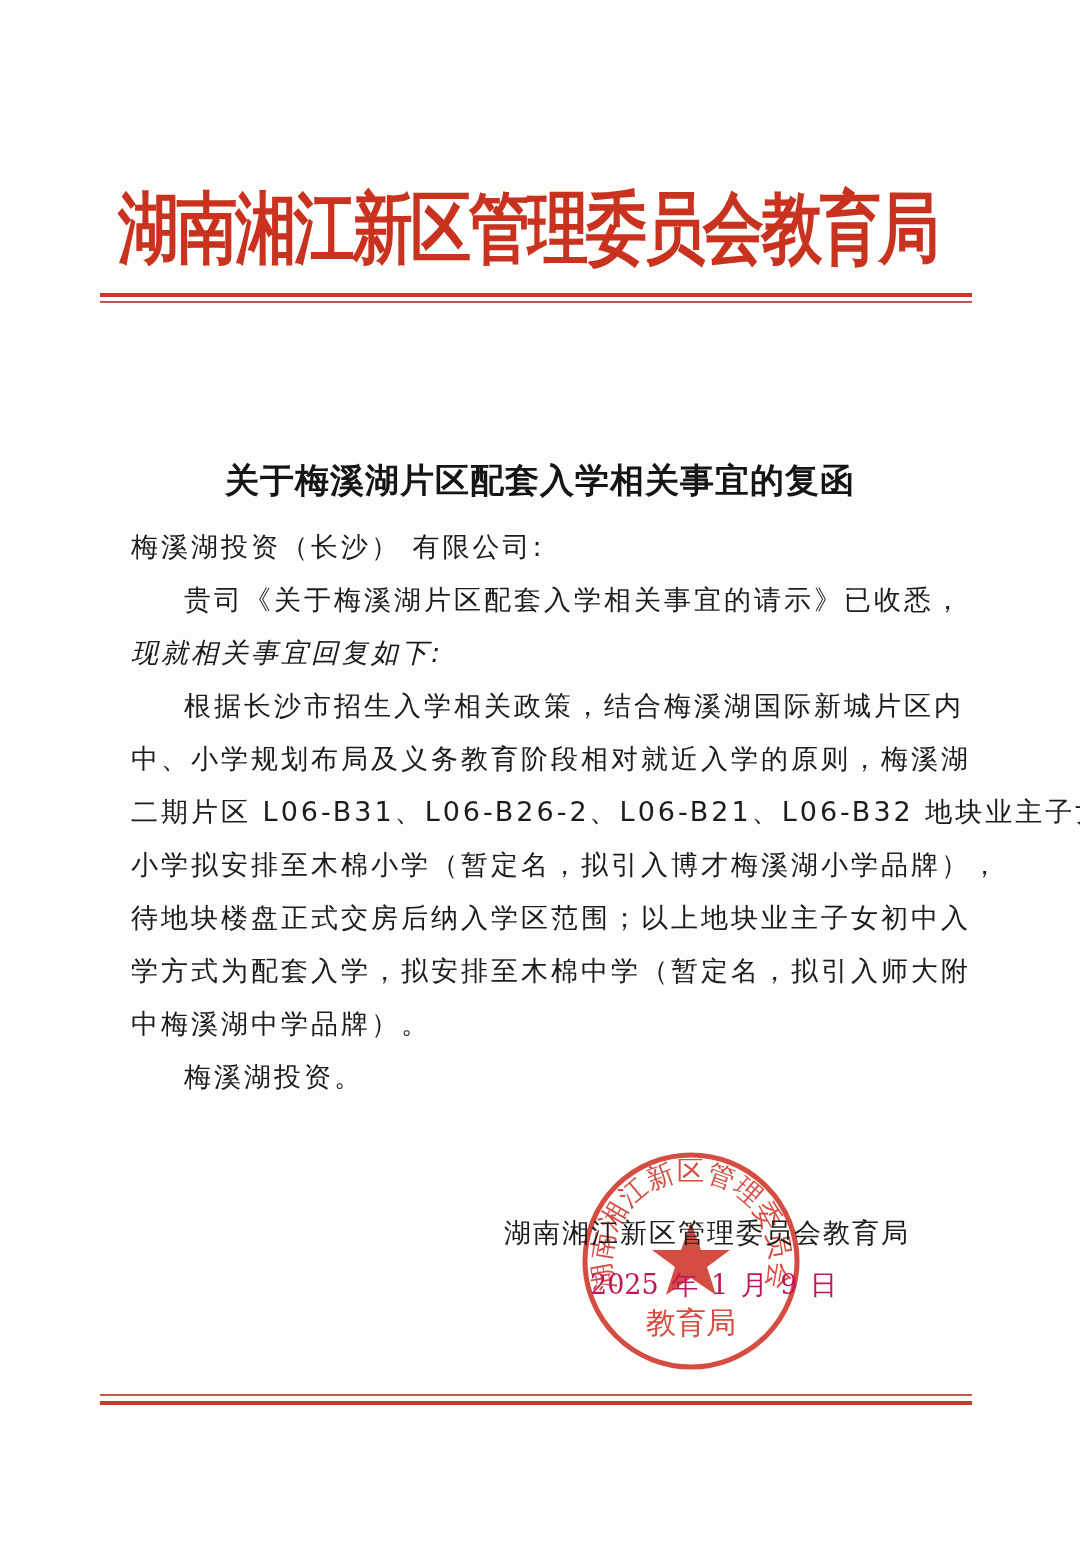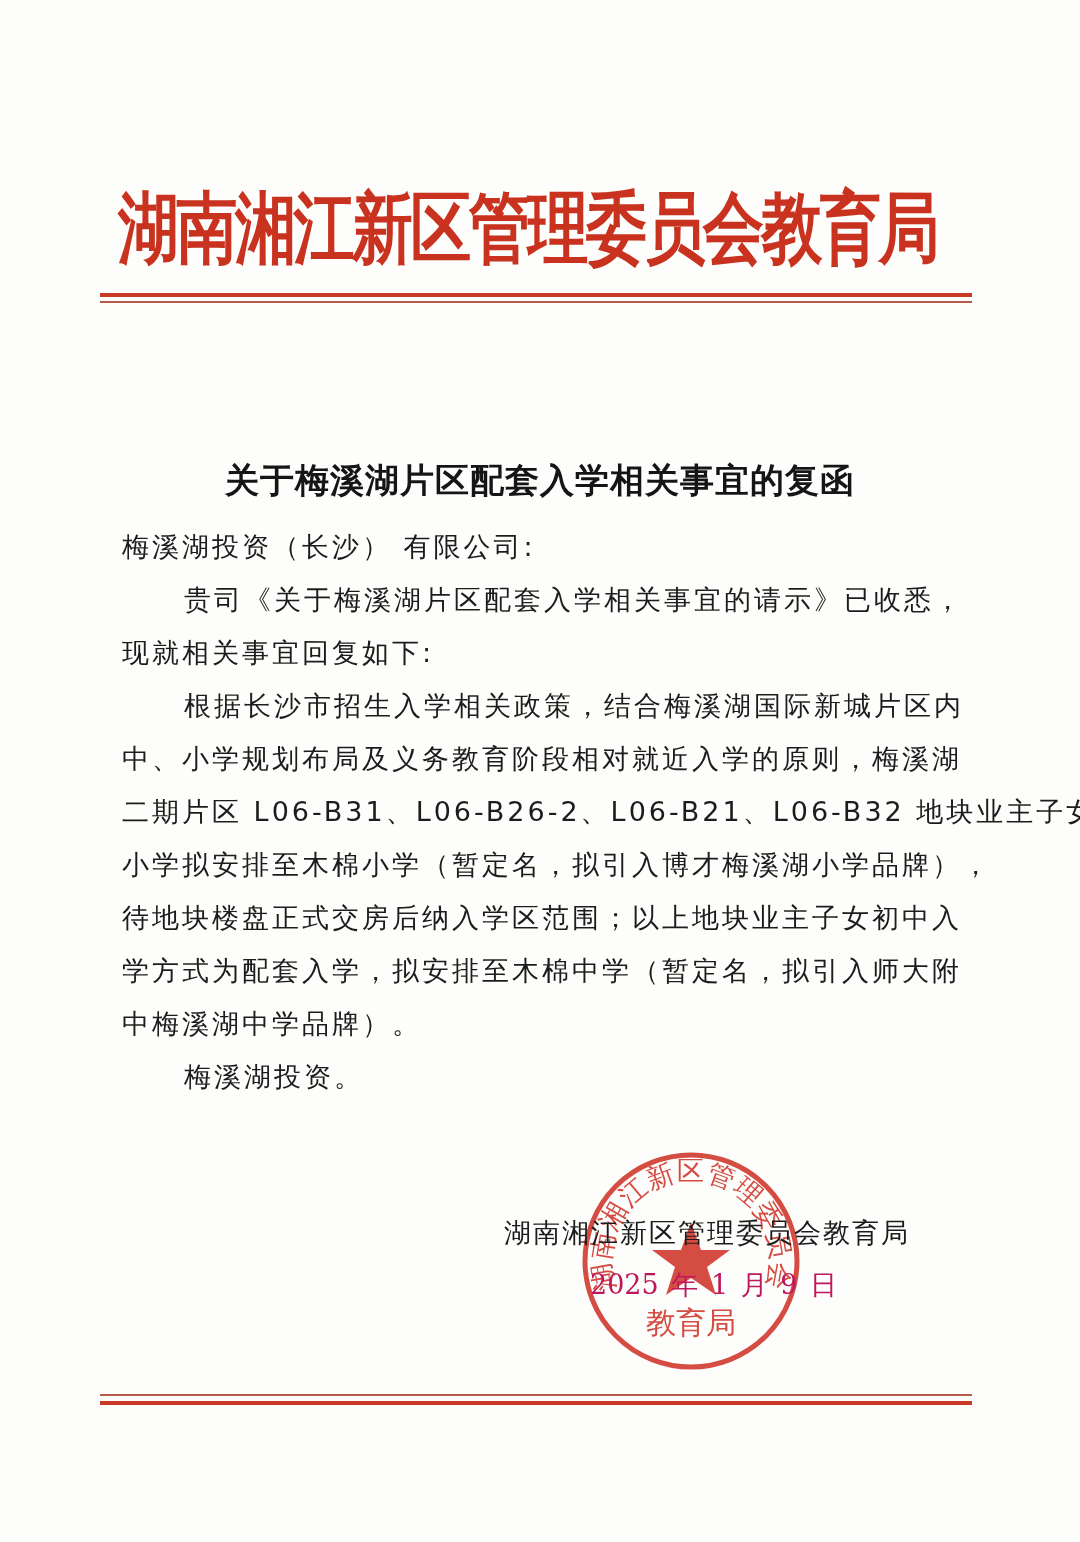--- a/index.html
+++ b/index.html
@@ -19,21 +19,21 @@
   .rule { position: absolute; left: 100px; width: 872px; }
   .thick { height: 4px; background: #c83a26; }
   .thin { height: 2px; background: #b85a4c; }
   .doc-title {
     position: absolute; left: 0; width: 1080px; top: 410px; text-align: center;
     font-family: "DejaVu Serif", serif; font-weight: bold; font-size: 34px; color: #151515;
     letter-spacing: 1px;
     margin-top: 48px;
   }
   .body-line {
-    position: absolute; left: 122px; font-size: 27px; line-height: 40px; white-space: nowrap;
+    position: absolute; left: 131px; font-size: 27px; line-height: 40px; white-space: nowrap;
     font-family: "DejaVu Sans", sans-serif; color: #1c1c1c; letter-spacing: 3px;
   }
   .indent { left: 184px; }
   .signature {
     position: absolute; left: 504px; top: 1213px; font-size: 27px; line-height: 40px;
     font-family: "DejaVu Sans", sans-serif; white-space: nowrap; color: #1c1c1c; letter-spacing: 2px; z-index: 2;
   }
   .date {
     position: absolute; left: 590px; top: 1265px; font-size: 27px; line-height: 40px;
     font-family: "DejaVu Serif", serif; white-space: nowrap; color: #be185d; z-index: 2; word-spacing: 4px;
@@ -48,21 +48,21 @@
 <div class="letterhead">
   <span class="letterhead-text">湖南湘江新区管理委员会教育局</span>
 </div>
 <div class="rule thick" style="top:293px;"></div>
 <div class="rule thin" style="top:301px;"></div>
 
 <div class="doc-title">关于梅溪湖片区配套入学相关事宜的复函</div>
 
 <div class="body-line" style="top:527px;">梅溪湖投资（长沙） 有限公司:</div>
 <div class="body-line indent" style="top:580px;">贵司《关于梅溪湖片区配套入学相关事宜的请示》已收悉，</div>
-<div class="body-line" style="top:633px;">现就相关事宜回复如下:</div>
+<div class="body-line" style="top:633px;font-style:italic;">现就相关事宜回复如下:</div>
 <div class="body-line indent" style="top:686px;">根据长沙市招生入学相关政策，结合梅溪湖国际新城片区内</div>
 <div class="body-line" style="top:739px;">中、小学规划布局及义务教育阶段相对就近入学的原则，梅溪湖</div>
 <div class="body-line" style="top:792px;">二期片区 L06-B31、L06-B26-2、L06-B21、L06-B32 地块业主子女</div>
 <div class="body-line" style="top:845px;">小学拟安排至木棉小学（暂定名，拟引入博才梅溪湖小学品牌），</div>
 <div class="body-line" style="top:898px;">待地块楼盘正式交房后纳入学区范围；以上地块业主子女初中入</div>
 <div class="body-line" style="top:951px;">学方式为配套入学，拟安排至木棉中学（暂定名，拟引入师大附</div>
 <div class="body-line" style="top:1004px;">中梅溪湖中学品牌）。</div>
 <div class="body-line indent" style="top:1057px;">梅溪湖投资。</div>
 
 <svg class="seal" viewBox="0 0 222 222">

